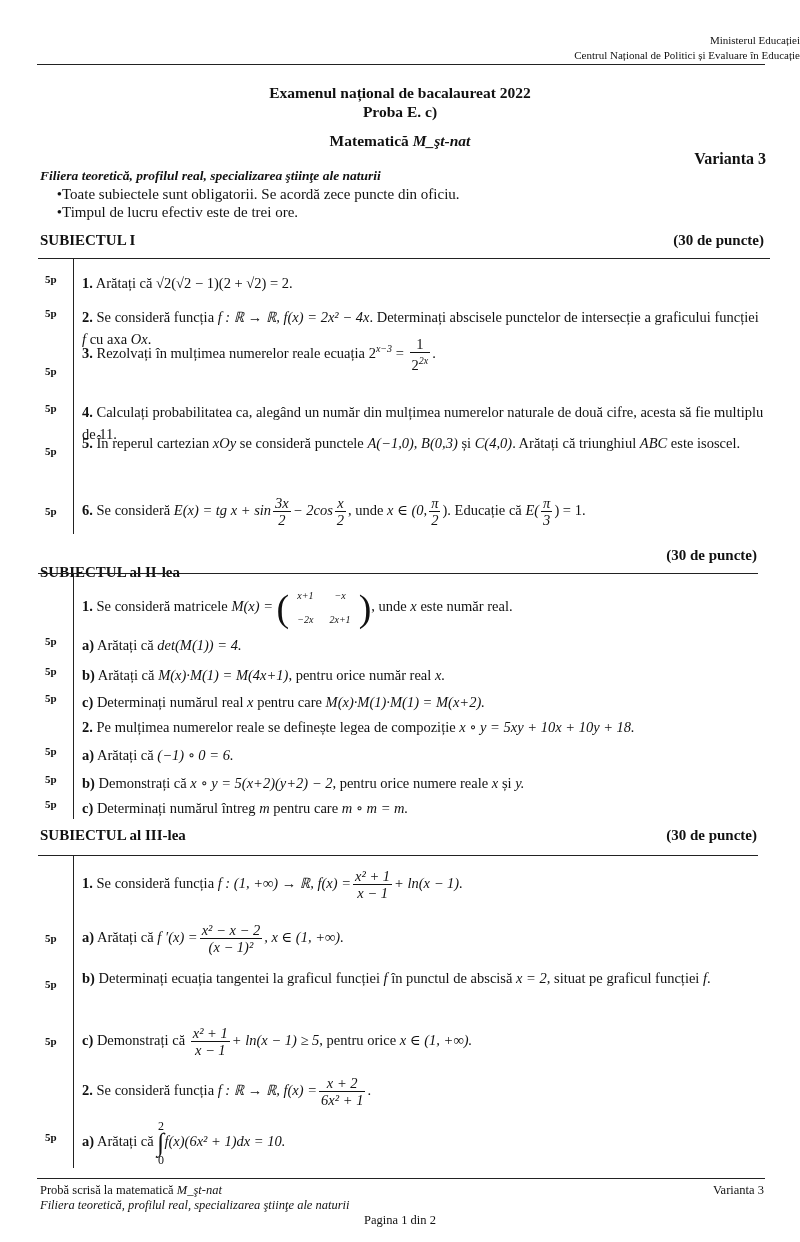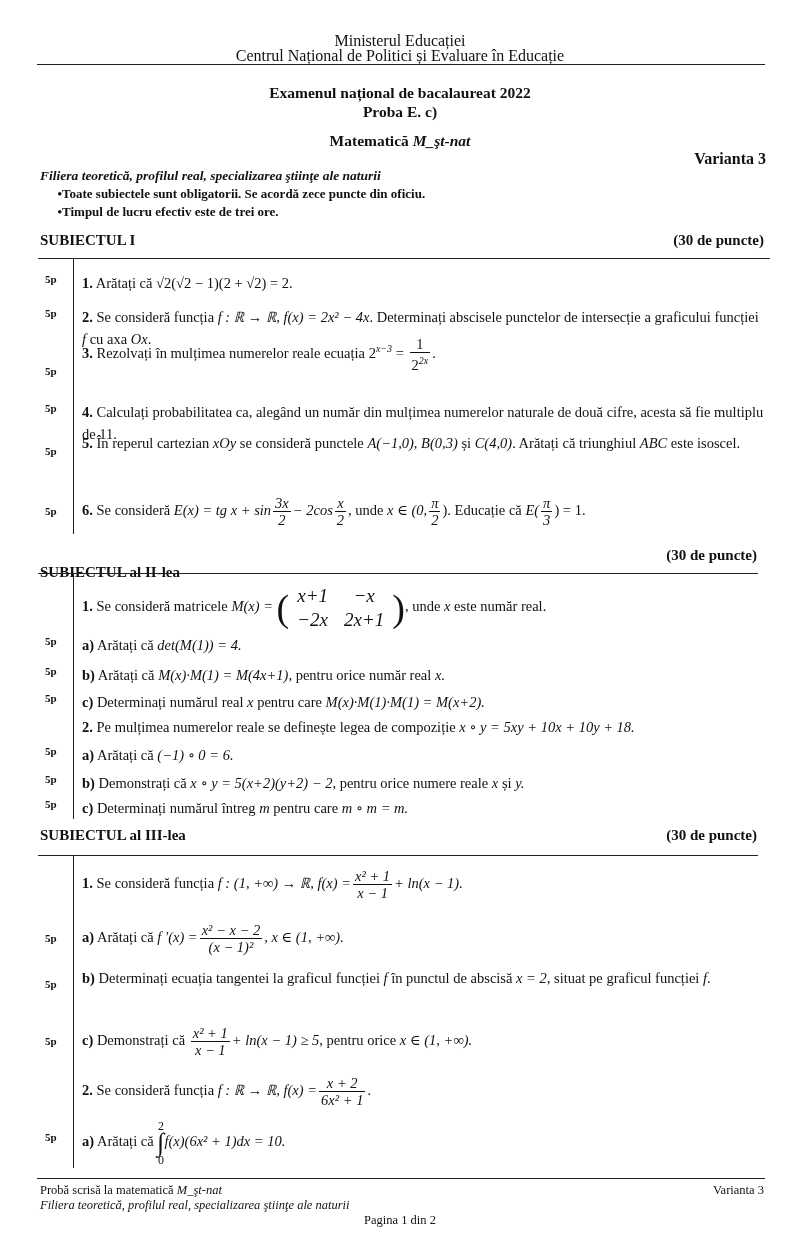--- a/index.html
+++ b/index.html
@@ -1,40 +1,40 @@
 <!DOCTYPE html>
 <html><head>
 <meta charset="utf-8">
 <style>
   html, body { margin: 0; padding: 0; background: #ffffff; }
   body { width: 800px; height: 1242px; position: relative; overflow: hidden;
          font-family: "Liberation Serif", "DejaVu Serif", serif; color: #111; }
   .abs { position: absolute; }
   .center { left: 0; width: 800px; text-align: center; }
-  .hdr-small { font-size: 16px; line-height: 15px; }
+  .hdr-small { font-size: 11px; line-height: 15px; text-align: right; }
   .rule { position: absolute; height: 0; border-top: 1.6px solid #222; }
   .title { font-weight: bold; font-size: 15.5px; line-height: 18px; }
   .varianta { right: 34px; font-weight: bold; font-size: 16px; }
   .filiera { left: 40px; font-style: italic; font-weight: bold; font-size: 13.5px; }
-  .bullet-row { left: 40px; font-weight: bold; font-size: 13px; text-align: right; }
+  .bullet-row { left: 40px; font-weight: normal; font-size: 15px; text-align: right; }
   .bullet-row .dot { display: inline-block; width: 22px; }
   .sect-title { left: 40px; font-weight: bold; font-size: 15px; }
   .sect-pts { font-weight: bold; font-size: 15px; }
   .vline { position: absolute; left: 73px; width: 0; border-left: 1.4px solid #222; }
   .pts { position: absolute; left: 45px; font-weight: bold; font-size: 11px; }
   .item { position: absolute; left: 82px; right: 34px; font-size: 14.5px; line-height: 22px; }
   .item b { font-weight: bold; }
   .m { font-style: italic; }
   .frac { display: inline-flex; flex-direction: column; vertical-align: middle; text-align: center; margin: 0 2px; line-height: 16px; }
   .frac .num { border-bottom: 1px solid #111; padding: 0 2px; }
   .frac .den { padding: 0 2px; }
   sup { font-size: 10px; }
   .matrix { display: inline-flex; align-items: center; vertical-align: middle; }
   .matrix .par { font-size: 38px; line-height: 38px; font-weight: 100; }
-  .matrix table { border-collapse: collapse; font-style: italic; font-size: 19px; }
+  .matrix table { border-collapse: collapse; font-style: italic; font-size: 10px; }
   .matrix td { padding: 1px 8px; text-align: center; }
   .integral { display: inline-flex; flex-direction: column; align-items: center; vertical-align: middle; line-height: 12px; font-size: 12px; }
   .integral .sym { font-size: 26px; line-height: 22px; }
   .foot { font-size: 12.5px; line-height: 16px; }
   .foot-left { left: 40px; }
   .foot-right { right: 36px; }
   .foot-italic { font-style: italic; }
 </style>
 </head>
 <body>

